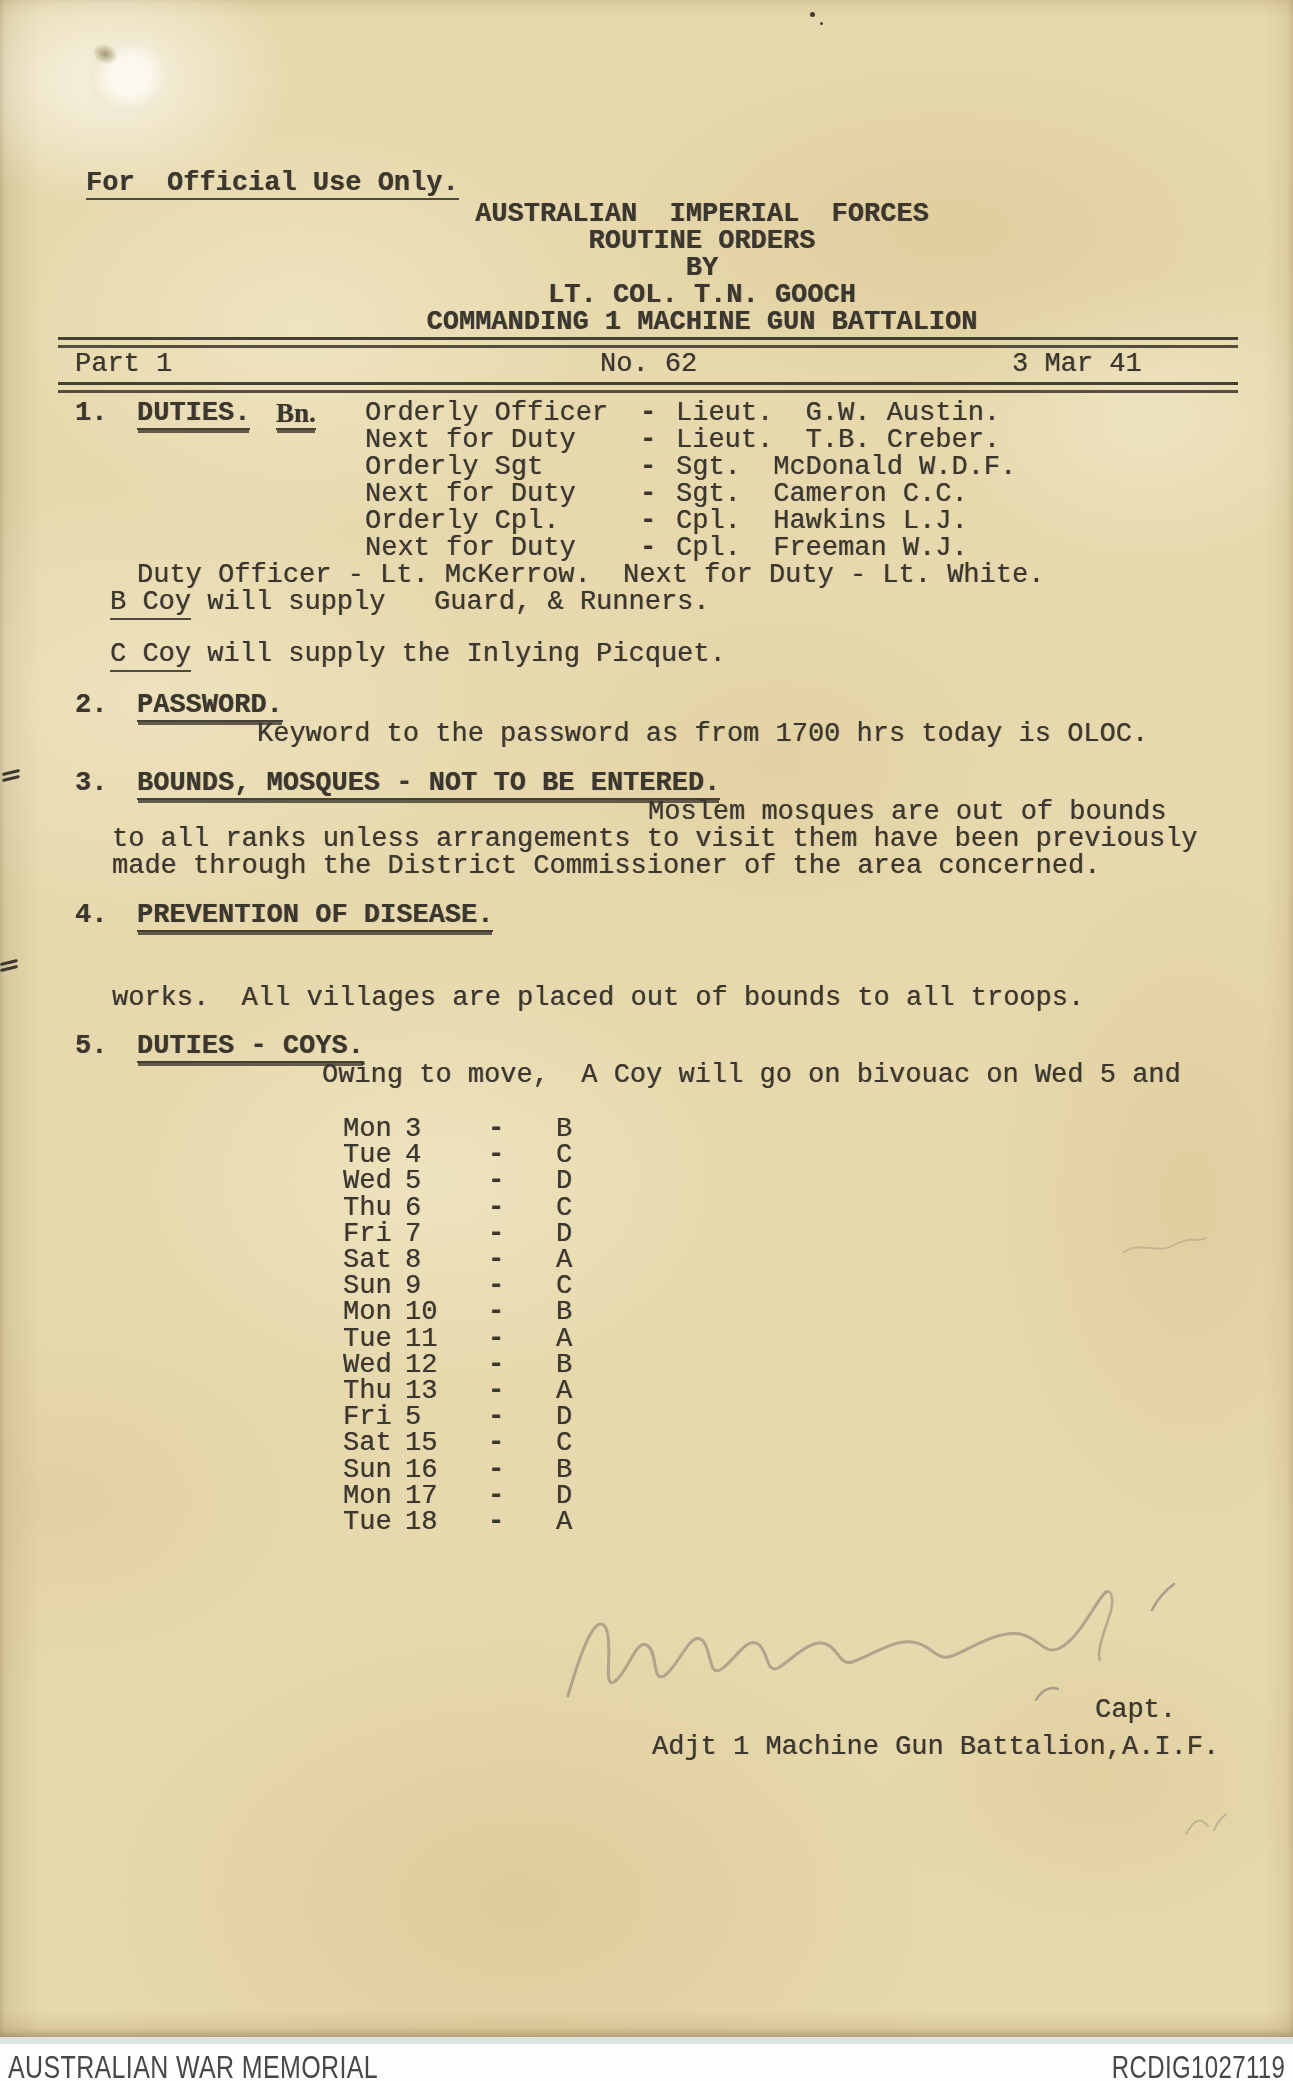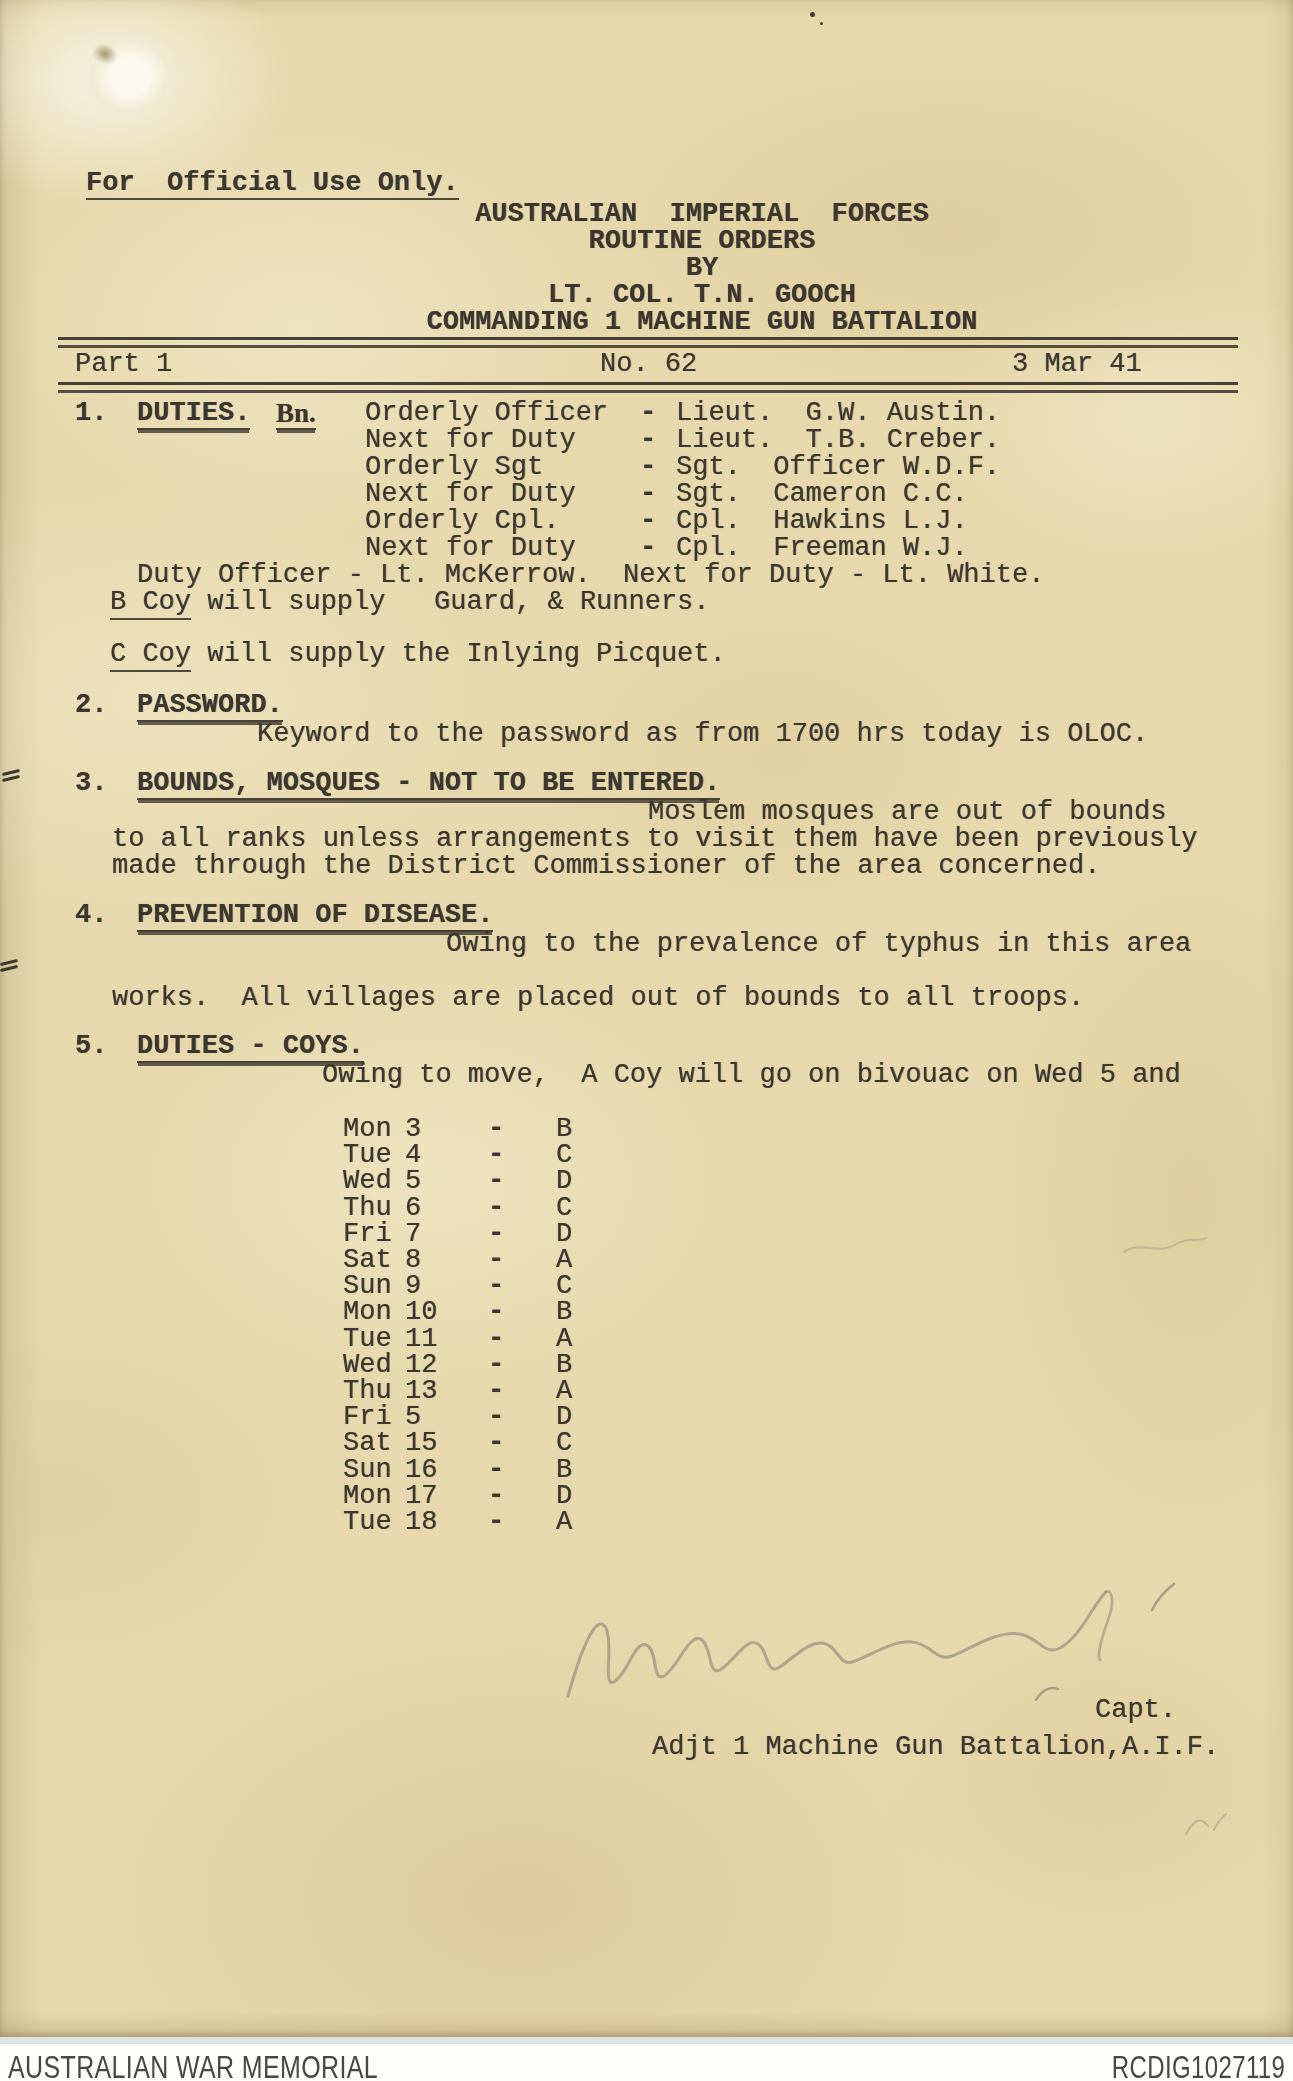--- a/index.html
+++ b/index.html
@@ -134,21 +134,21 @@
     <span class="rn t">Lieut.  G.W. Austin.</span>
   </div>
   <div class="row" style="top:427px;">
     <span class="rr t">Next for Duty</span>
     <span class="rd t">-</span>
     <span class="rn t">Lieut.  T.B. Creber.</span>
   </div>
   <div class="row" style="top:454px;">
     <span class="rr t">Orderly Sgt</span>
     <span class="rd t">-</span>
-    <span class="rn t">Sgt.  Officer W.D.F.</span>
+    <span class="rn t">Sgt.  McDonald W.D.F.</span>
   </div>
   <div class="row" style="top:481px;">
     <span class="rr t">Next for Duty</span>
     <span class="rd t">-</span>
     <span class="rn t">Sgt.  Cameron C.C.</span>
   </div>
   <div class="row" style="top:508px;">
     <span class="rr t">Orderly Cpl.</span>
     <span class="rd t">-</span>
     <span class="rn t">Cpl.  Hawkins L.J.</span>
@@ -170,21 +170,20 @@
   <div class="abs t" style="left:257px;top:721px;">Keyword to the password as from 1700 hrs today is OLOC.</div>
 
   <div class="abs t b" style="left:75px;top:770px;">3.</div>
   <div class="abs t b u2" style="left:137px;top:770px;">BOUNDS, MOSQUES - NOT TO BE ENTERED.</div>
   <div class="abs t" style="left:648px;top:799px;">Moslem mosques are out of bounds</div>
   <div class="abs t" style="left:112px;top:826px;">to all ranks unless arrangements to visit them have been previously</div>
   <div class="abs t" style="left:112px;top:853px;">made through the District Commissioner of the area concerned.</div>
 
   <div class="abs t b" style="left:75px;top:902px;">4.</div>
   <div class="abs t b u2" style="left:137px;top:902px;">PREVENTION OF DISEASE.</div>
-  <div class="abs t" style="left:446px;top:931px;">Owing to the prevalence of typhus in this area</div>
   <div class="abs t" style="left:112px;top:985px;">works.  All villages are placed out of bounds to all troops.</div>
 
   <div class="abs t b" style="left:75px;top:1033px;">5.</div>
   <div class="abs t b u2" style="left:137px;top:1033px;">DUTIES - COYS.</div>
   <div class="abs t" style="left:322px;top:1062px;">Owing to move,  A Coy will go on bivouac on Wed 5 and</div>
 
   <div class="row" style="top:1116px;">
     <span class="c-day t">Mon</span>
     <span class="c-date t">3</span>
     <span class="c-dash t">-</span>

